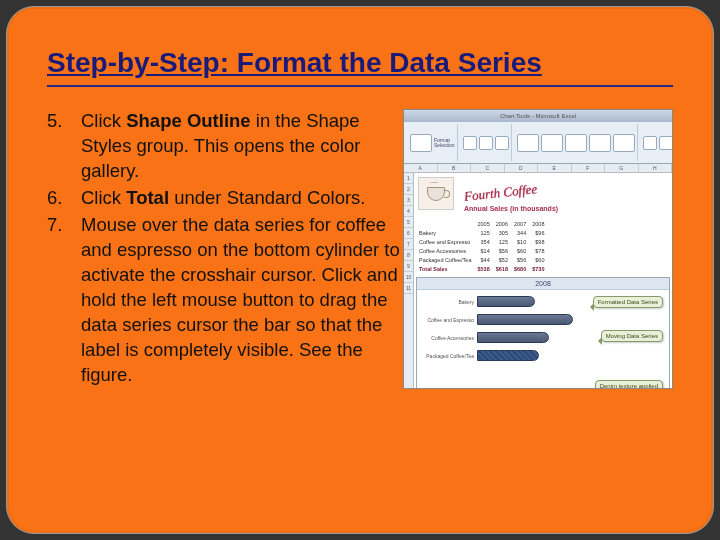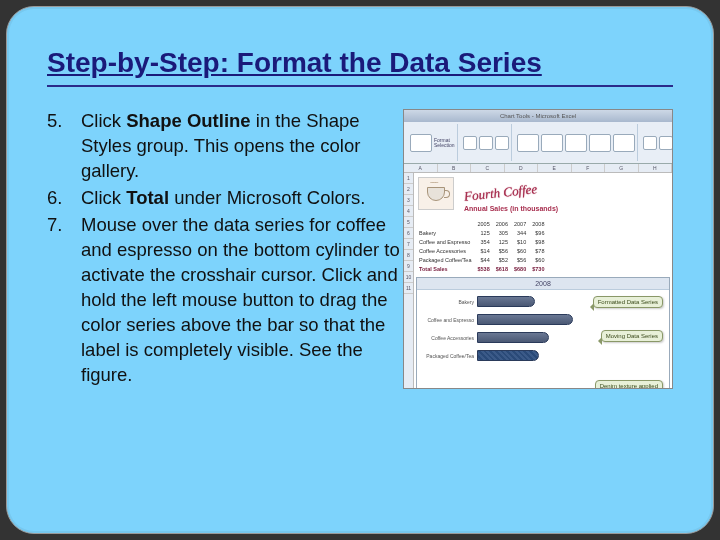--- a/index.html
+++ b/index.html
@@ -7,21 +7,21 @@
     width: 720px;
     height: 540px;
     background: #333;
     font-family: Arial, Helvetica, sans-serif;
     position: relative;
     overflow: hidden;
   }
   .slide {
     position: absolute;
     top: 6px; left: 6px; right: 6px; bottom: 6px;
-    background: #7dd3fc;
+    background: #f97316;
     border-radius: 28px;
     border: 1px solid #999;
     padding: 40px 40px 20px 40px;
     box-shadow: inset 0 0 0 2px rgba(0,0,0,0.05);
   }
   .title {
     font-size: 28px;
     font-weight: bold;
     color: #1a1a7a;
     text-decoration: underline;
@@ -275,24 +275,24 @@
 <div class="slide">
   <h1 class="title">Step-by-Step: Format the Data Series</h1>
 
   <div class="content">
     <div class="text-col">
       <ol class="steps">
         <li>
           <span>Click </span><span class="b">Shape Outline</span><span> in the Shape Styles group. This opens the color gallery.</span>
         </li>
         <li>
-          <span>Click </span><span class="b">Total</span><span> under Microsoft Colors.</span>
+          <span>Click </span><span class="b">Total</span><span> under Standard Colors.</span>
         </li>
         <li>
-          <span>Mouse over the data series for coffee and espresso on the bottom cylinder to activate the crosshair cursor. Click and hold the left mouse button to drag the color series above the bar so that the label is completely visible. See the figure.</span>
+          <span>Mouse over the data series for coffee and espresso on the bottom cylinder to activate the crosshair cursor. Click and hold the left mouse button to drag the data series cursor the bar so that the label is completely visible. See the figure.</span>
         </li>
       </ol>
     </div>
 
     <div class="figure">
       <div class="titlebar">Chart Tools - Microsoft Excel</div>
       <div class="ribbon">
         <div class="rib-group">
           <div class="rib-btn"></div>
           <div class="rib-text">Format<br>Selection</div>

